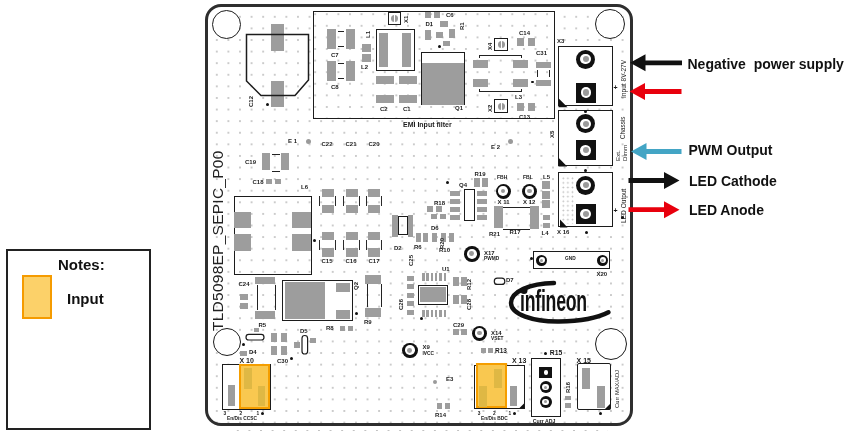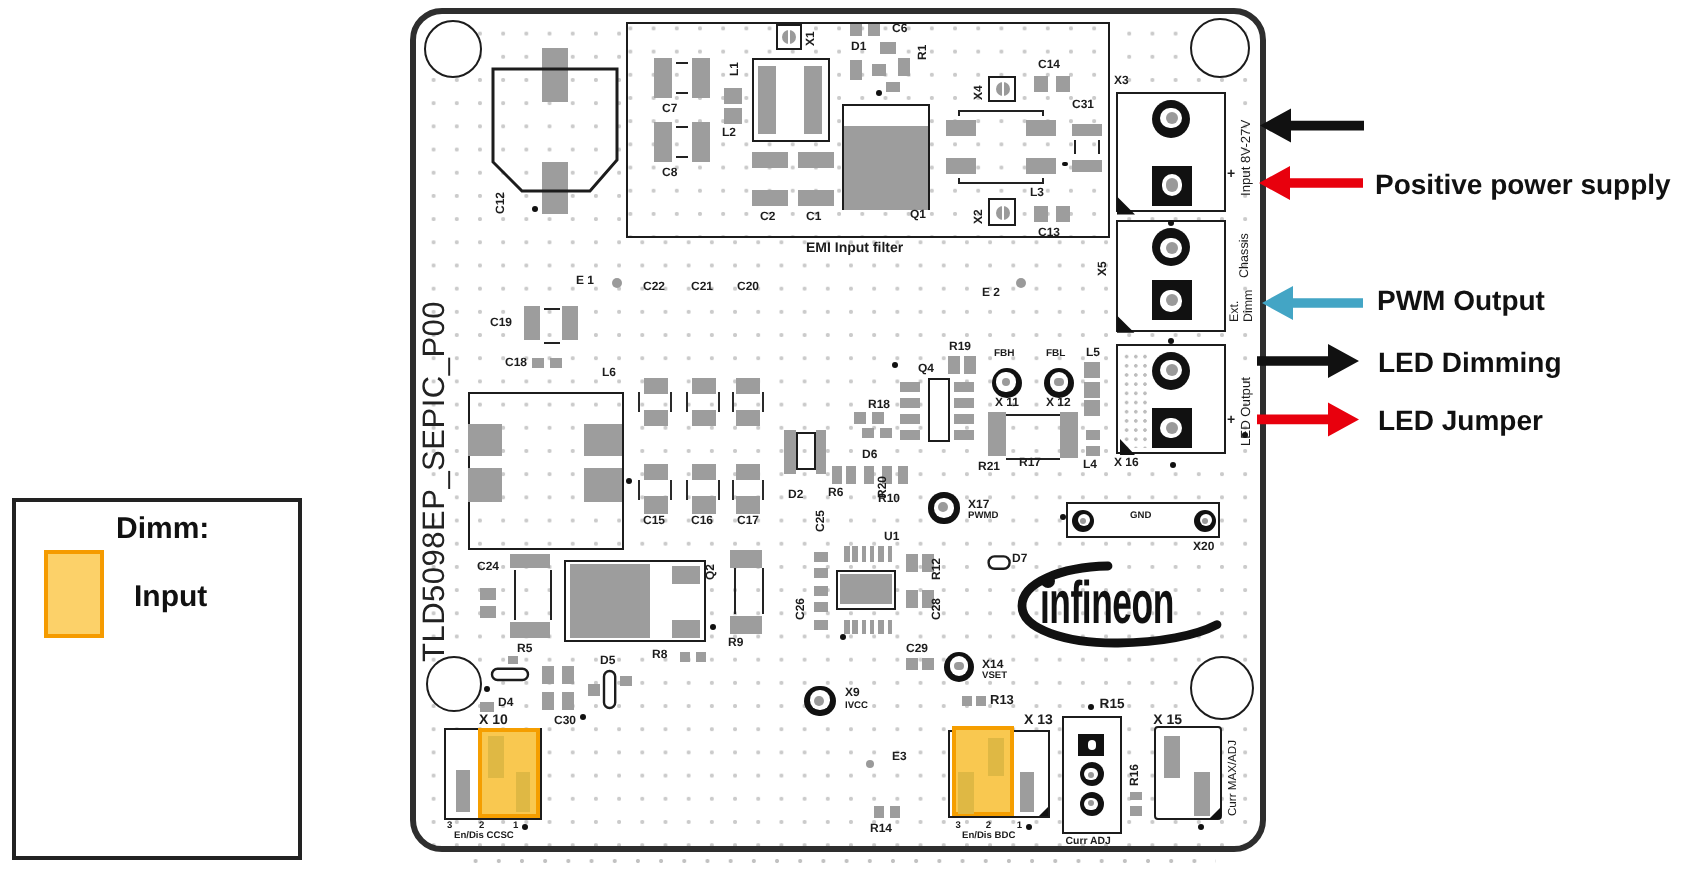--- a/index.html
+++ b/index.html
@@ -23,21 +23,21 @@
     radial-gradient(circle,#cbcbcb 0.9px,rgba(0,0,0,0) 1.15px);background-size:11.6px 11.6px;background-position:3px 4px;"></div>
 
   <div class="o" style="left:212px;top:10px;width:29px;height:29px;border-radius:50%;border-width:1.5px;"></div>
   <div class="o" style="left:595px;top:9px;width:30px;height:30px;border-radius:50%;border-width:1.5px;"></div>
   <div class="o" style="left:212.5px;top:327.5px;width:28px;height:28px;border-radius:50%;border-width:1.5px;"></div>
   <div class="o" style="left:595px;top:328px;width:32px;height:32px;border-radius:50%;border-width:1.5px;"></div>
 
   <div class="vt" style="position:absolute;left:208.5px;top:331px;font-size:15.5px;color:#222;white-space:nowrap;letter-spacing:0.25px;">TLD5098EP_SEPIC_P00</div>
 
   <div style="position:absolute;left:6px;top:249px;width:141px;height:177px;border:2px solid #222;background:#fff;"></div>
-  <div class="big" style="left:58px;top:257px;font-size:15px;">Dimm:</div>
+  <div class="big" style="left:58px;top:257px;font-size:15px;">Notes:</div>
   <div style="position:absolute;left:21.5px;top:274.5px;width:26px;height:40px;background:#fcd169;border:2.5px solid #f59b00;"></div>
   <div class="big" style="left:67px;top:291px;font-size:15px;">Input</div>
 
   <div class="o" style="left:313px;top:10.5px;width:242px;height:108px;background:
     radial-gradient(circle,#cbcbcb 0.9px,rgba(0,0,0,0) 1.15px) #fff;background-size:11.6px 11.6px;background-position:7px 8px;"></div>
   <div class="lbl" style="left:403px;top:121px;font-size:7px;">EMI Input filter</div>
 
   <div class="g" style="left:327px;top:29px;width:9px;height:20px;"></div>
   <div class="g" style="left:346px;top:29px;width:9px;height:20px;"></div>
   <div class="lbl" style="left:331px;top:52px;">C7</div>
@@ -451,24 +451,24 @@
   <div class="g" style="left:564.6px;top:403px;width:6px;height:4.8px;"></div>
   <div class="lbl vt" style="left:564.5px;top:393px;">R16</div>
 
   <div class="lbl" style="left:576.6px;top:356.5px;font-size:7px;">X 15</div>
   <div class="o" style="left:577px;top:363px;width:34px;height:47px;border-width:1.4px;border-radius:2px;"></div>
   <div class="g" style="left:581.8px;top:367.9px;width:8px;height:21.6px;"></div>
   <div class="g" style="left:597.2px;top:385.8px;width:8.3px;height:22.3px;"></div>
   <div class="dot" style="left:598.8px;top:411.8px;width:3px;height:3px;background:#111;"></div>
   <div class="lbl vt" style="left:614.8px;top:408px;font-size:5.8px;font-weight:normal;">Curr MAX/ADJ</div>
 
-  <div class="big" style="left:687.5px;top:85px;">Positive power supply</div>
+  <div class="big" style="left:687.5px;top:56.5px;">Negative&nbsp; power supply</div>
   <div class="big" style="left:688.5px;top:143px;">PWM Output</div>
-  <div class="big" style="left:689px;top:173.5px;">LED Dimming</div>
-  <div class="big" style="left:689px;top:203px;">LED Jumper</div>
+  <div class="big" style="left:689px;top:173.5px;">LED Cathode</div>
+  <div class="big" style="left:689px;top:203px;">LED Anode</div>
 
   <svg width="850" height="436" style="position:absolute;left:0;top:0;" viewBox="0 0 850 436">
     <g>
       <path d="M630,62.8 L645.5,54.3 L645.5,60.4 L682,60.4 L682,65.2 L645.5,65.2 L645.5,71.3 Z" fill="#111"></path>
       <path d="M629.5,91.5 L645,83 L645,89.1 L681.5,89.1 L681.5,93.9 L645,93.9 L645,100 Z" fill="#e8000d"></path>
       <path d="M631,151.5 L646.5,143 L646.5,149.1 L681.5,149.1 L681.5,153.9 L646.5,153.9 L646.5,160 Z" fill="#43a5c5"></path>
       <path d="M679.5,180.5 L664,172 L664,178.1 L628.5,178.1 L628.5,182.9 L664,182.9 L664,189 Z" fill="#111"></path>
       <path d="M679.5,209.7 L664,201.2 L664,207.3 L628.5,207.3 L628.5,212.1 L664,212.1 L664,218.2 Z" fill="#e8000d"></path>
     </g>
 

